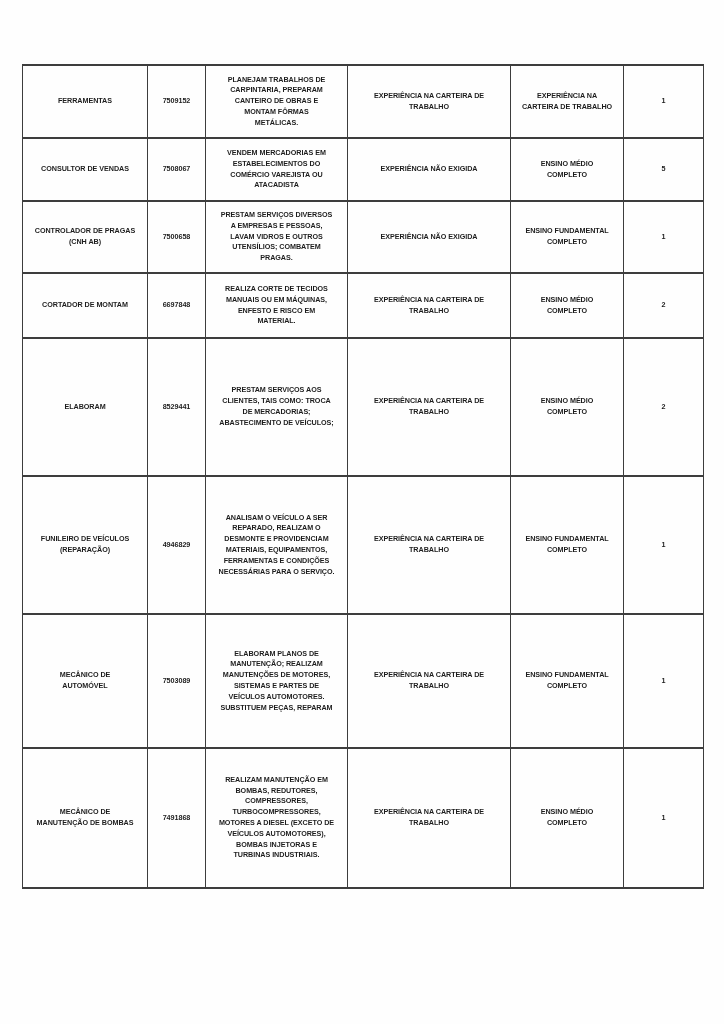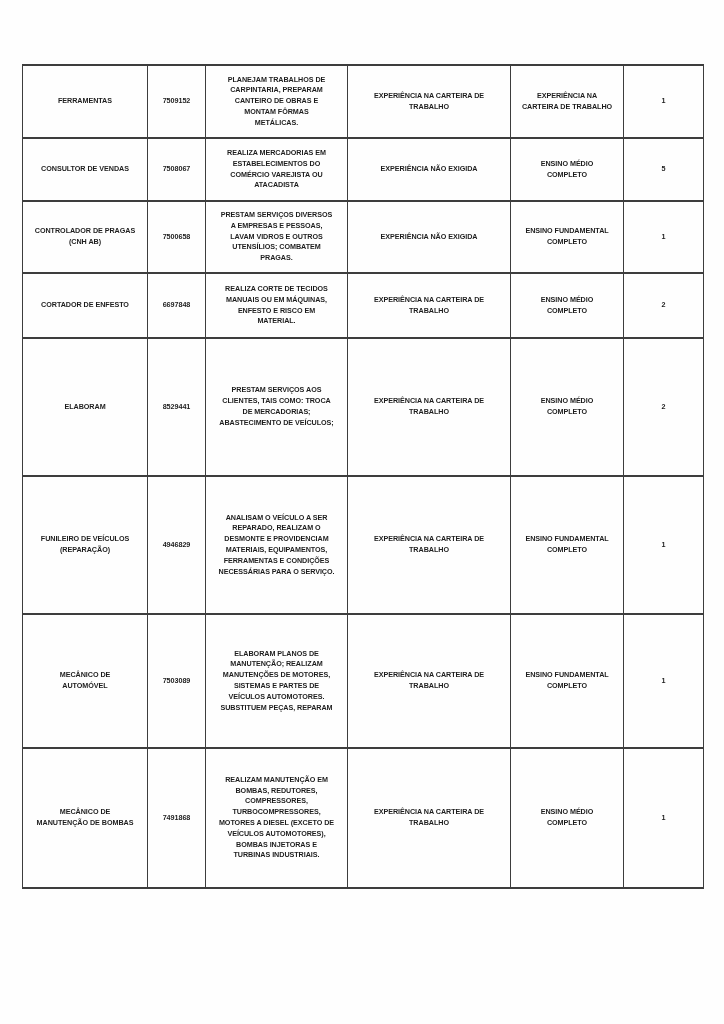--- a/index.html
+++ b/index.html
@@ -81,21 +81,21 @@
 METÁLICAS.</td>
         <td>EXPERIÊNCIA NA CARTEIRA DE
 TRABALHO</td>
         <td>EXPERIÊNCIA NA
 CARTEIRA DE TRABALHO</td>
         <td>1</td>
       </tr>
       <tr>
         <td>CONSULTOR DE VENDAS</td>
         <td>7508067</td>
-        <td>REALIZA MERCADORIAS EM
+        <td>VENDEM MERCADORIAS EM
 ESTABELECIMENTOS DO
 COMÉRCIO VAREJISTA OU
 ATACADISTA</td>
         <td>EXPERIÊNCIA NÃO EXIGIDA</td>
         <td>ENSINO MÉDIO
 COMPLETO</td>
         <td>5</td>
       </tr>
       <tr>
         <td>CONTROLADOR DE PRAGAS
@@ -105,21 +105,21 @@
 A EMPRESAS E PESSOAS,
 LAVAM VIDROS E OUTROS
 UTENSÍLIOS; COMBATEM
 PRAGAS.</td>
         <td>EXPERIÊNCIA NÃO EXIGIDA</td>
         <td>ENSINO FUNDAMENTAL
 COMPLETO</td>
         <td>1</td>
       </tr>
       <tr>
-        <td>CORTADOR DE ENFESTO</td>
+        <td>CORTADOR DE MONTAM</td>
         <td>6697848</td>
         <td>REALIZA CORTE DE TECIDOS
 MANUAIS OU EM MÁQUINAS,
 ENFESTO E RISCO EM
 MATERIAL.</td>
         <td>EXPERIÊNCIA NA CARTEIRA DE
 TRABALHO</td>
         <td>ENSINO MÉDIO
 COMPLETO</td>
         <td>2</td>

